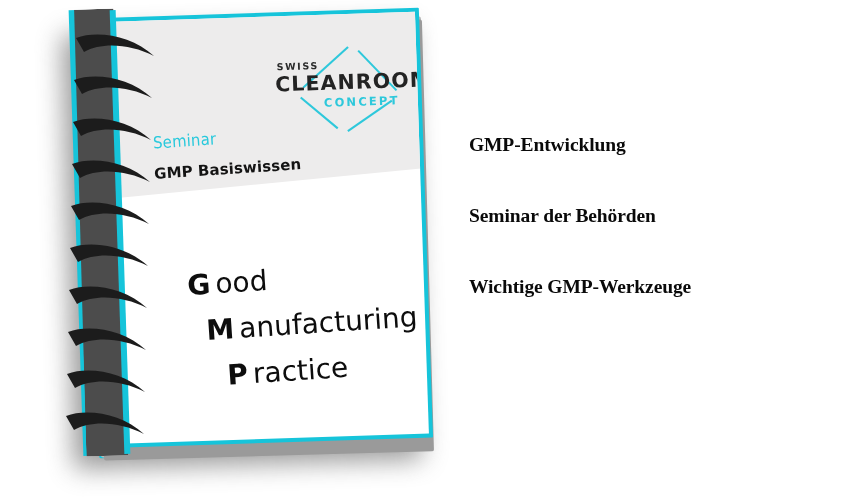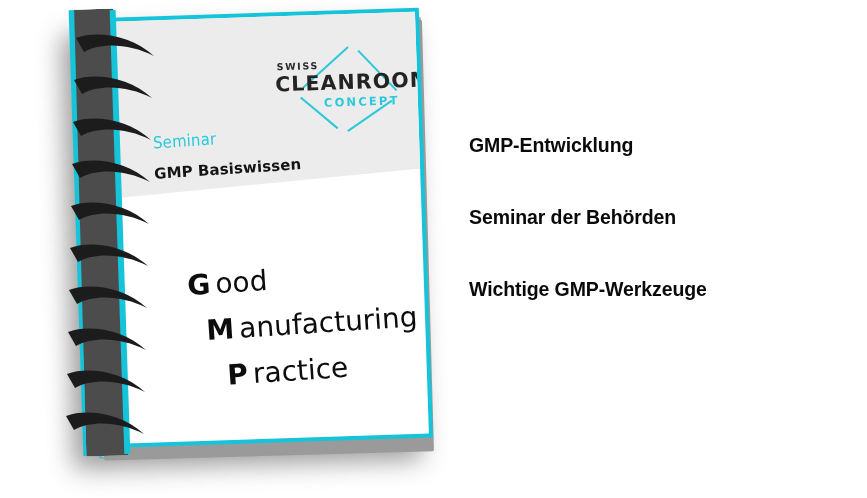--- a/index.html
+++ b/index.html
@@ -243,21 +243,21 @@
   .gmp-line.l3 { margin-left: 34px; }
 
   
   .topics {
     position: absolute;
     left: 469px;
     top: 134px;
     width: 370px;
   }
   .topic-item {
-    font-family: Liberation Sans, sans-serif;
+    font-family: Liberation Serif, serif;
     font-size: 19.5px;
     font-weight: 700;
     color: #0a0a0a;
     margin-bottom: 49px;
     white-space: nowrap;
     letter-spacing: -0.1px;
   }
   .topic-item:last-child { margin-bottom: 12px; }
 </style>
 </head>

